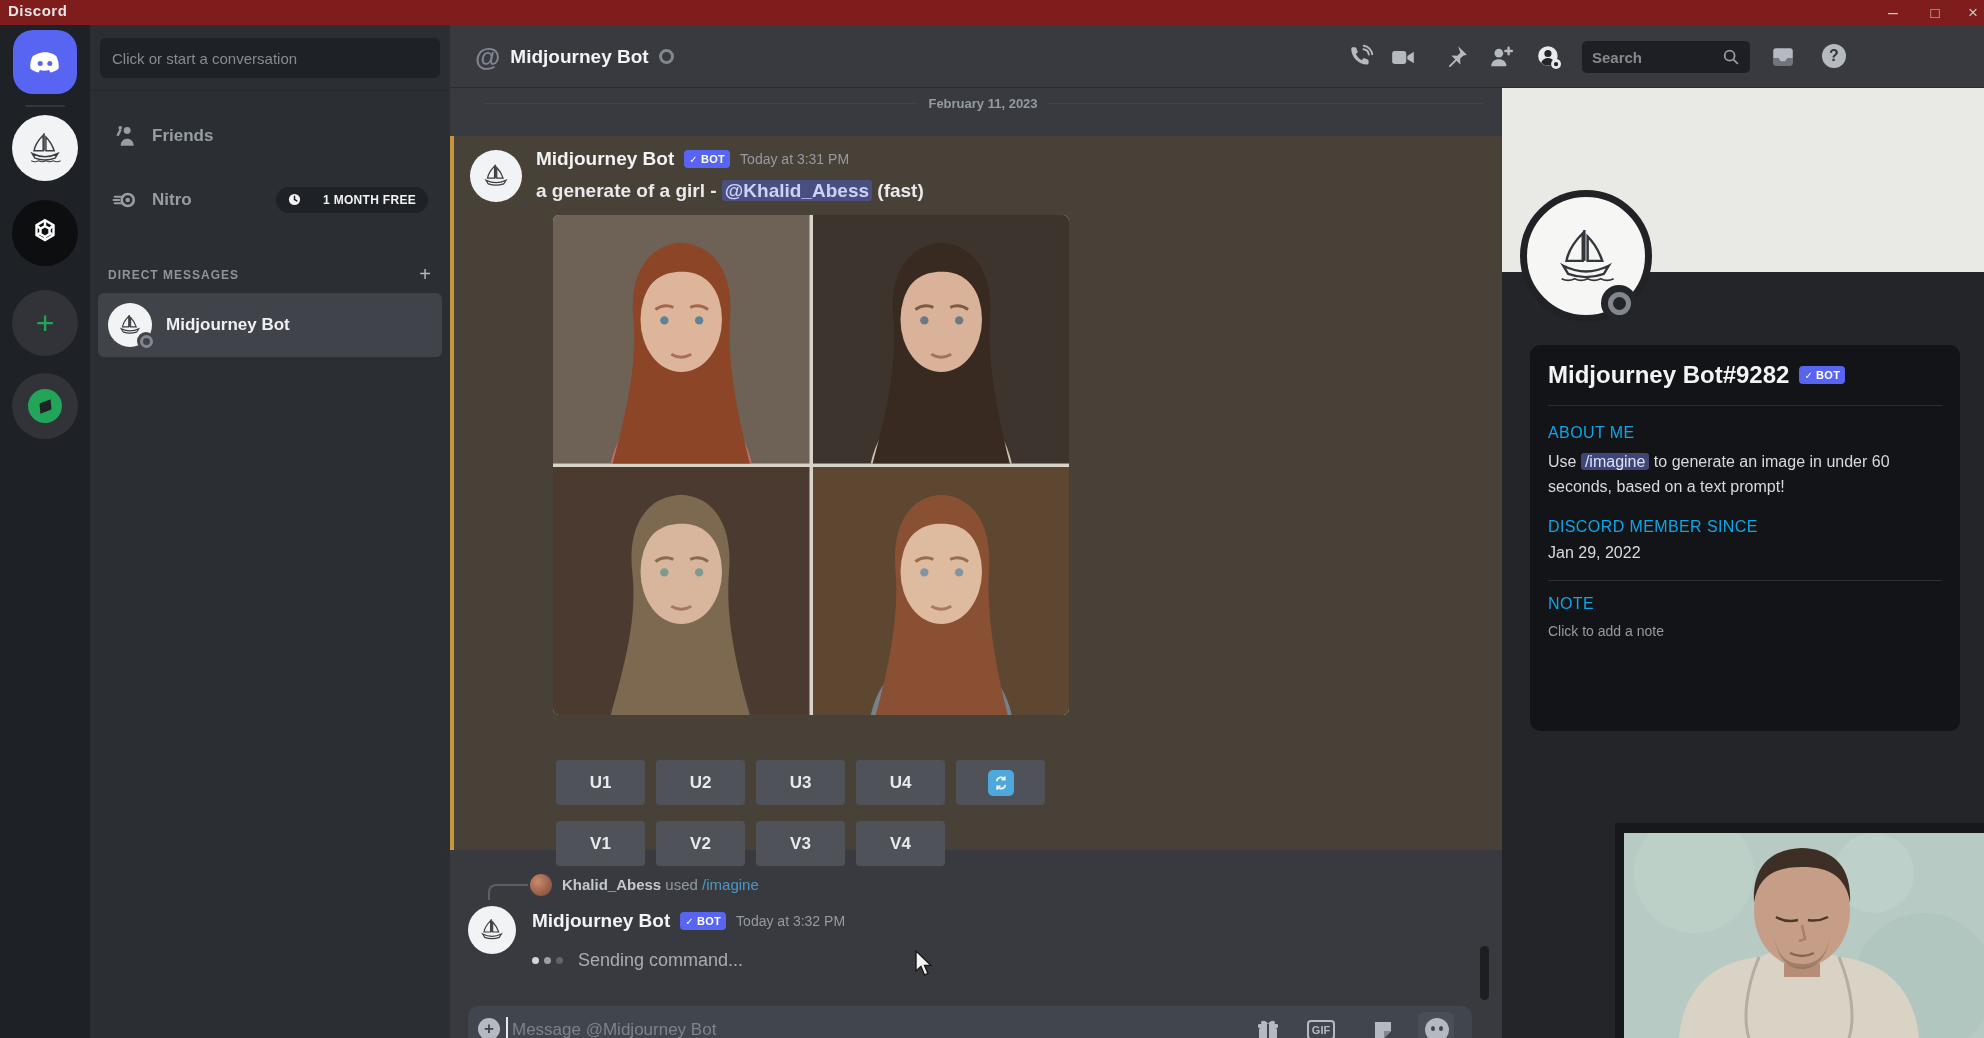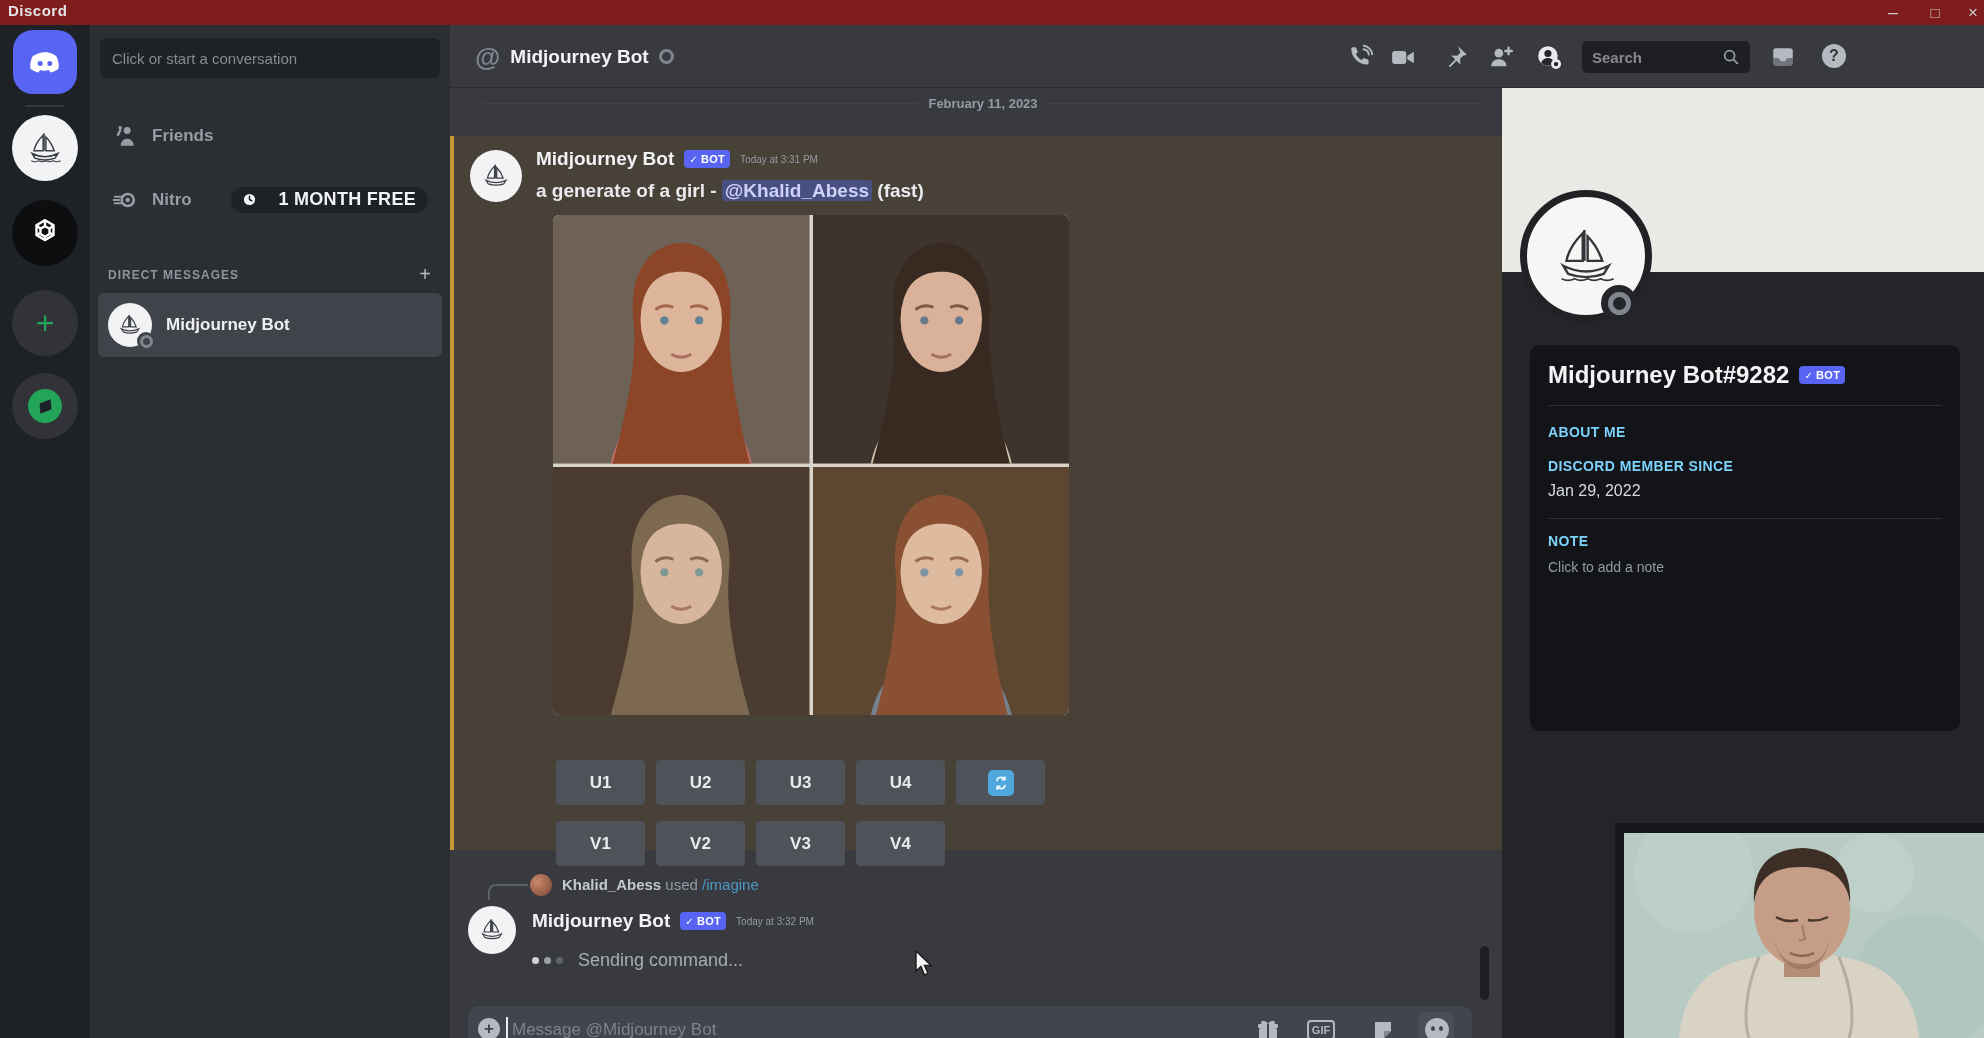--- a/index.html
+++ b/index.html
@@ -40,21 +40,21 @@
   .sidebar{left:90px;top:25px;width:360px;height:1013px;background:#2b2e33;}
   .sb-search{position:absolute;left:10px;top:13px;width:340px;height:40px;background:#1e2126;
              border-radius:6px;display:flex;align-items:center;padding:0 12px;box-sizing:border-box;
              color:#878c93;font-size:15px;}
   .sb-sep{position:absolute;left:0;top:65px;width:100%;height:1px;background:#26282c;}
   .sb-row{position:absolute;left:10px;width:340px;border-radius:6px;display:flex;align-items:center;
           gap:14px;padding:0 12px;box-sizing:border-box;color:#969da5;font-weight:600;font-size:17px;}
   .sb-friends{top:90px;height:42px;}
   .sb-nitro{top:152px;height:45px;}
   .nitro-pill{margin-left:auto;background:#1e2126;border-radius:13px;height:26px;display:flex;
-              align-items:center;gap:22px;padding:0 12px;color:#f2f3f5;font-size:18px;font-weight:700;
+              align-items:center;gap:22px;padding:0 12px;color:#f2f3f5;font-size:12px;font-weight:700;
               letter-spacing:.3px;}
   .dm-head{position:absolute;left:18px;top:238px;width:324px;display:flex;align-items:center;
            justify-content:space-between;color:#8e959d;font-size:12px;font-weight:700;letter-spacing:1px;}
   .dm-plus{color:#b5bac1;font-size:20px;font-weight:400;}
   .dm-item{position:absolute;left:8px;top:268px;width:344px;height:64px;background:#404349;
            border-radius:6px;display:flex;align-items:center;gap:14px;padding:0 10px;box-sizing:border-box;}
   .dm-ava{position:relative;width:44px;height:44px;border-radius:50%;background:#f2f3f5;
           display:flex;align-items:center;justify-content:center;flex:0 0 auto;}
   .dm-status{position:absolute;right:-3px;bottom:-3px;width:18px;height:18px;border-radius:50%;
              background:#404349;display:flex;align-items:center;justify-content:center;}
@@ -84,21 +84,21 @@
 
   .msg1{position:absolute;left:0;top:48px;width:1052px;height:714px;background:#474138;
         border-left:4px solid #c9973a;box-sizing:border-box;}
   .msg-ava{position:absolute;width:52px;height:52px;border-radius:50%;background:#f2f3f5;
            display:flex;align-items:center;justify-content:center;}
   .name-row{position:absolute;display:flex;align-items:center;gap:10px;}
   .msg-name{color:#f2f3f5;font-weight:700;font-size:19px;}
   .bot-badge{background:#5865f2;color:#fff;border-radius:4px;font-size:11px;font-weight:700;
              height:18px;display:inline-flex;align-items:center;gap:3px;padding:0 5px;letter-spacing:.3px;}
   .bot-badge .chk{font-size:10px;}
-  .msg-time{color:#959ba3;font-size:10px;text-align:center;}
+  .msg-time{color:#959ba3;font-size:14px;text-align:center;}
   .prompt{position:absolute;left:82px;top:44px;font-size:19px;font-weight:700;color:#e8eaed;}
   .mention{background:#4a4f82;color:#ccd1f7;border-radius:3px;padding:0 3px;}
 
   .imggrid{position:absolute;left:99px;top:79px;width:516px;height:500px;display:grid;
            grid-template-columns:1fr 1fr;grid-template-rows:1fr 1fr;gap:3px;background:#d8d4c9;
            border-radius:6px;overflow:hidden;}
   .cell{width:100%;height:100%;}
   .cell svg{width:100%;height:100%;}
 
   .btnrow{position:absolute;left:102px;display:flex;gap:11px;}
@@ -147,21 +147,21 @@
   .pf-ava{position:absolute;left:18px;top:102px;width:118px;height:118px;border-radius:50%;
           background:#f6f6f4;border:7px solid #202225;display:flex;align-items:center;justify-content:center;}
   .pf-status{position:absolute;left:99px;top:197px;width:36px;height:36px;border-radius:50%;
              background:#232529;display:flex;align-items:center;justify-content:center;}
   .donut-lg{width:13px;height:13px;border:5px solid #82868e;border-radius:50%;}
   .card{position:absolute;left:28px;top:257px;width:430px;height:386px;background:#131417;
         border-radius:10px;padding:16px 18px;box-sizing:border-box;}
   .card-name-row{display:flex;align-items:center;gap:10px;}
   .card-name{color:#f3f4f5;font-weight:800;font-size:24px;}
   .card-div{height:1px;background:#2c2e33;margin-top:16px;}
-  .card-h{margin-top:18px;color:#7dd3fc;font-weight:700;font-size:14px;letter-spacing:.4px;}
+  .card-h{margin-top:18px;color:#0ea5e9;font-weight:400;font-size:16px;letter-spacing:.4px;}
   .card-about{margin-top:8px;color:#d7dadf;font-size:16px;line-height:1.55;}
   .cmd-chip{background:#3f4677;color:#dce0fc;border-radius:3px;padding:0 4px;}
   .card-text{margin-top:8px;color:#d7dadf;font-size:16px;}
   .card-note{margin-top:10px;color:#949ba4;font-size:14px;}
 
   
   .webcam{left:1615px;top:823px;width:369px;height:215px;background:#17181b;z-index:10;}
   .webcam svg{position:absolute;left:9px;top:10px;width:360px;height:205px;}
 
   
@@ -526,20 +526,23 @@
     <div class="card">
       <div class="card-name-row">
         <span class="card-name">Midjourney Bot#9282</span>
         <span class="bot-badge">
           <span class="chk">✓</span>
           <span>BOT</span>
         </span>
       </div>
       <div class="card-div"></div>
       <div class="card-h">ABOUT ME</div>
+      <div class="card-about">
+        <span>Use </span><span class="cmd-chip">/imagine</span><span> to generate an image in under 60 seconds, based on a text prompt!</span>
+      </div>
       <div class="card-h">DISCORD MEMBER SINCE</div>
       <div class="card-text">Jan 29, 2022</div>
       <div class="card-div" style="margin-top:18px"></div>
       <div class="card-h" style="margin-top:14px">NOTE</div>
       <div class="card-note">Click to add a note</div>
     </div>
   </div>
 
   <div class="abs webcam">
     <svg viewBox="0 0 360 205" preserveAspectRatio="none">

